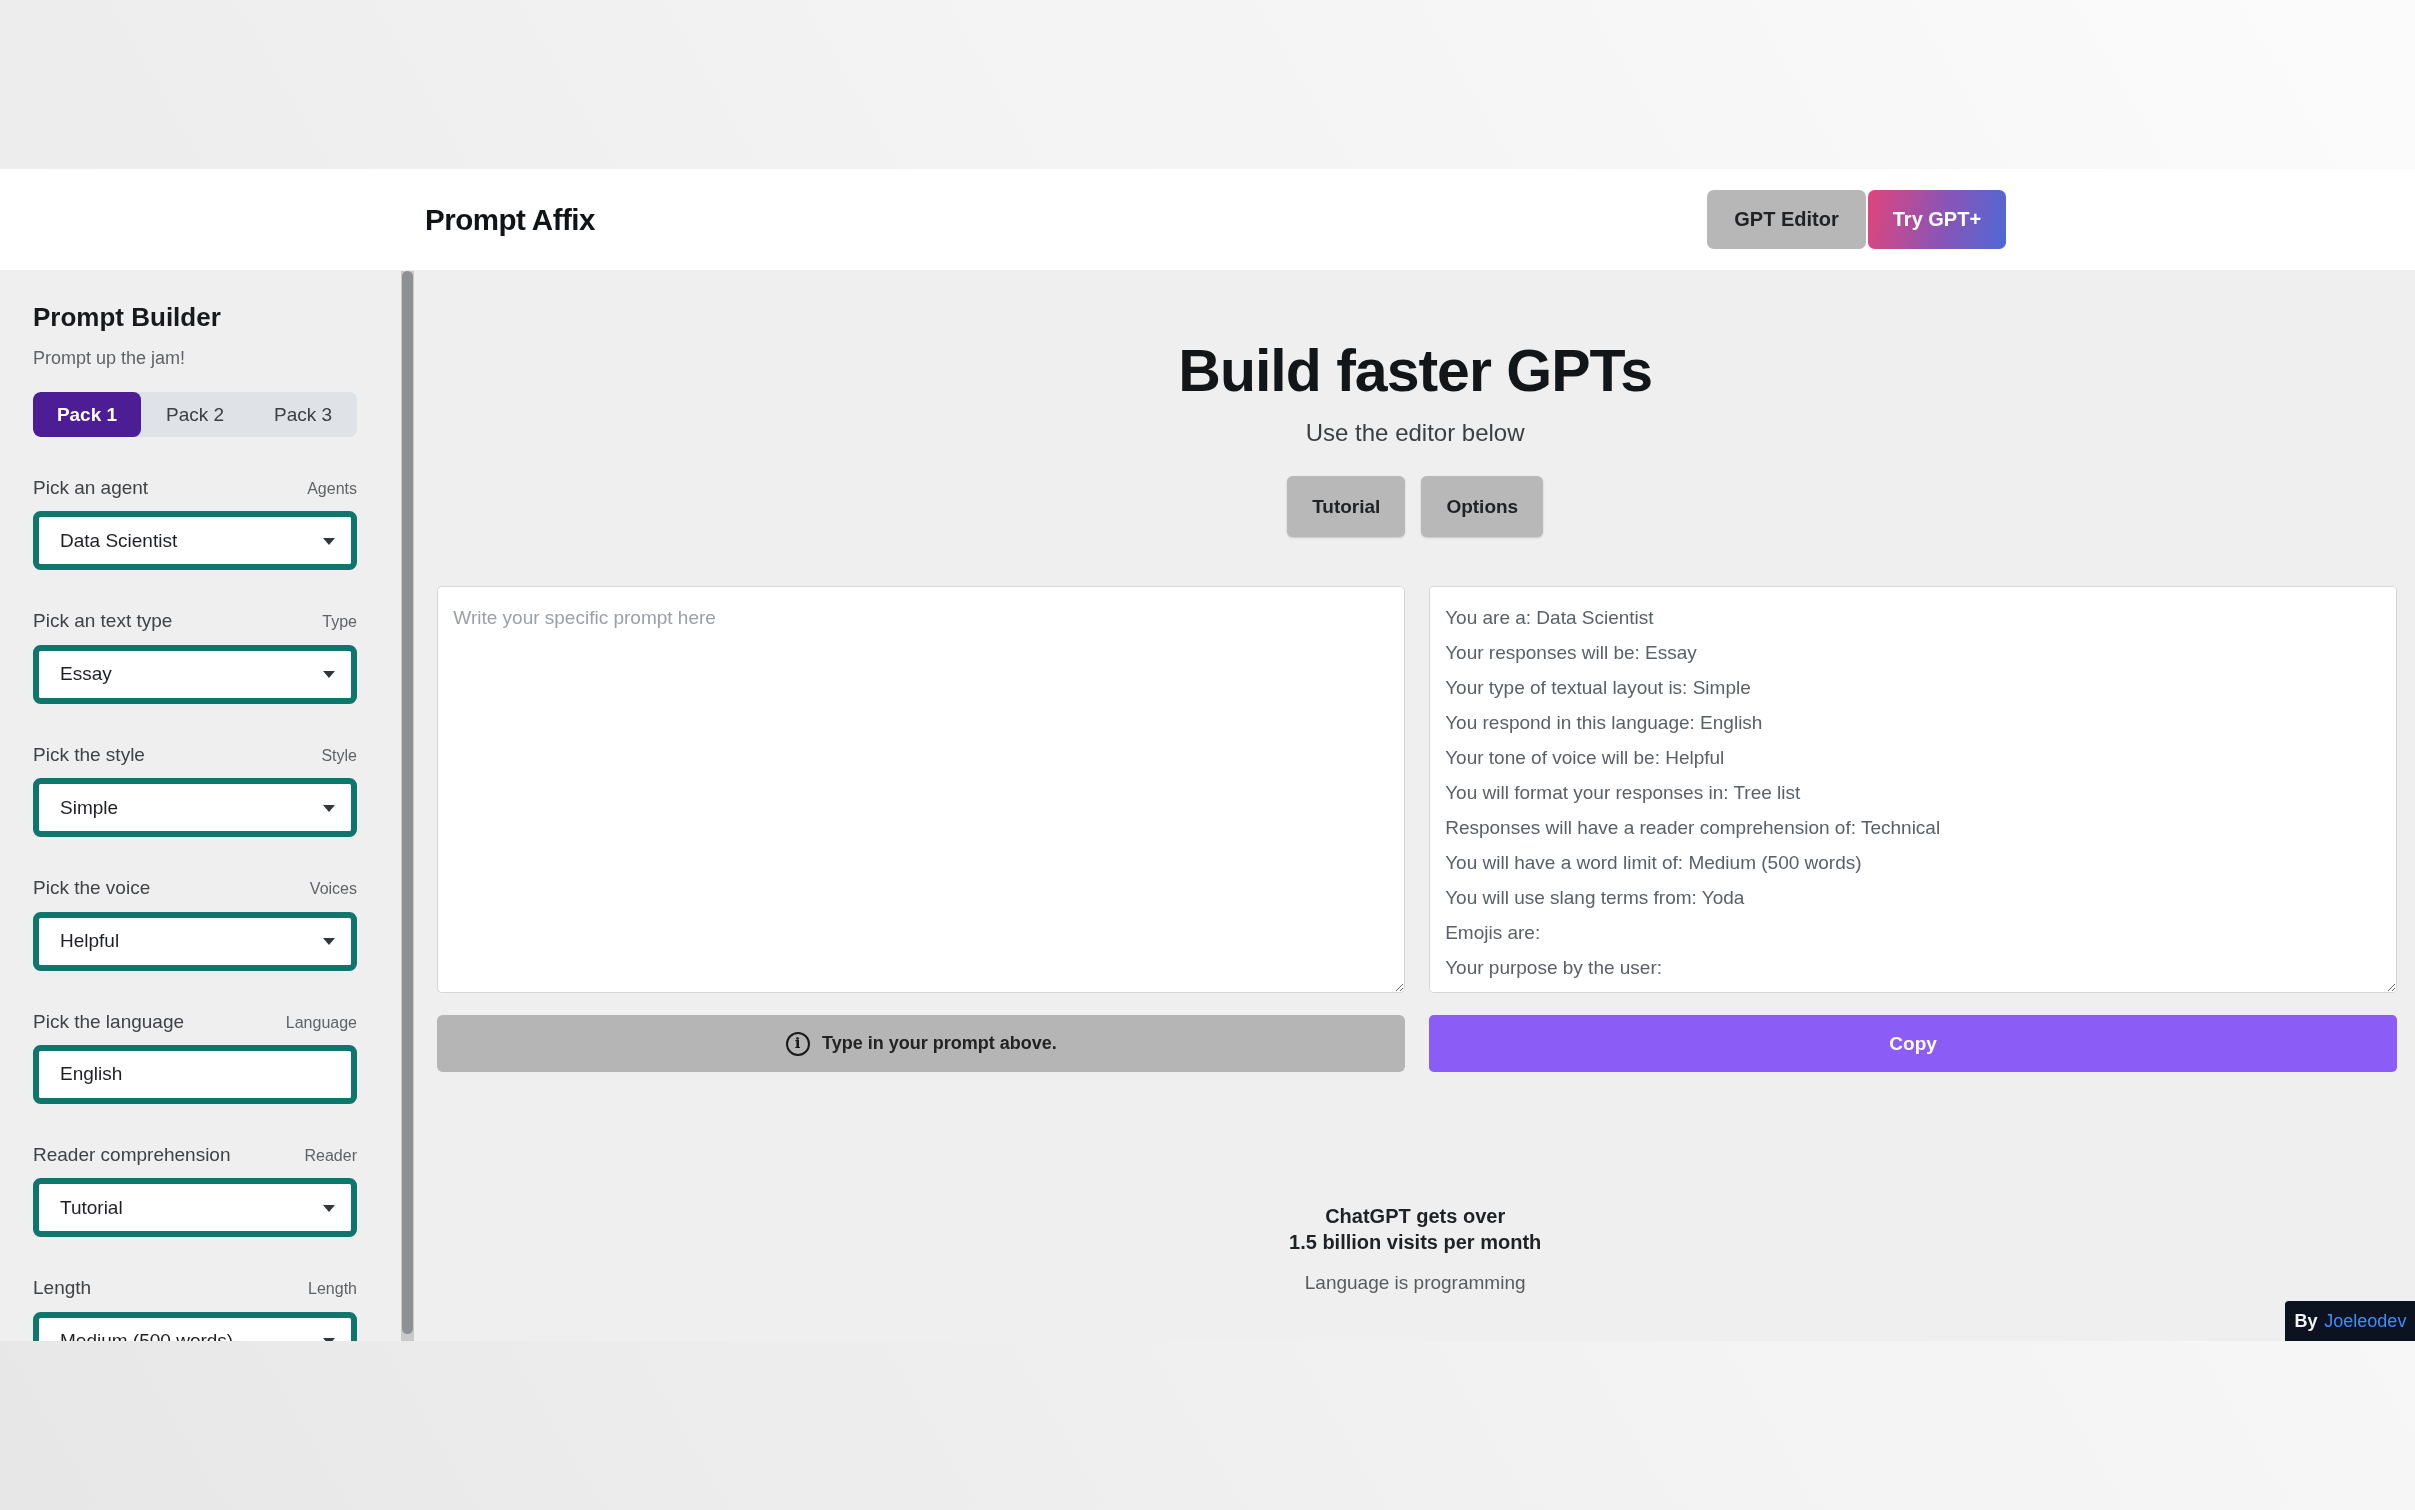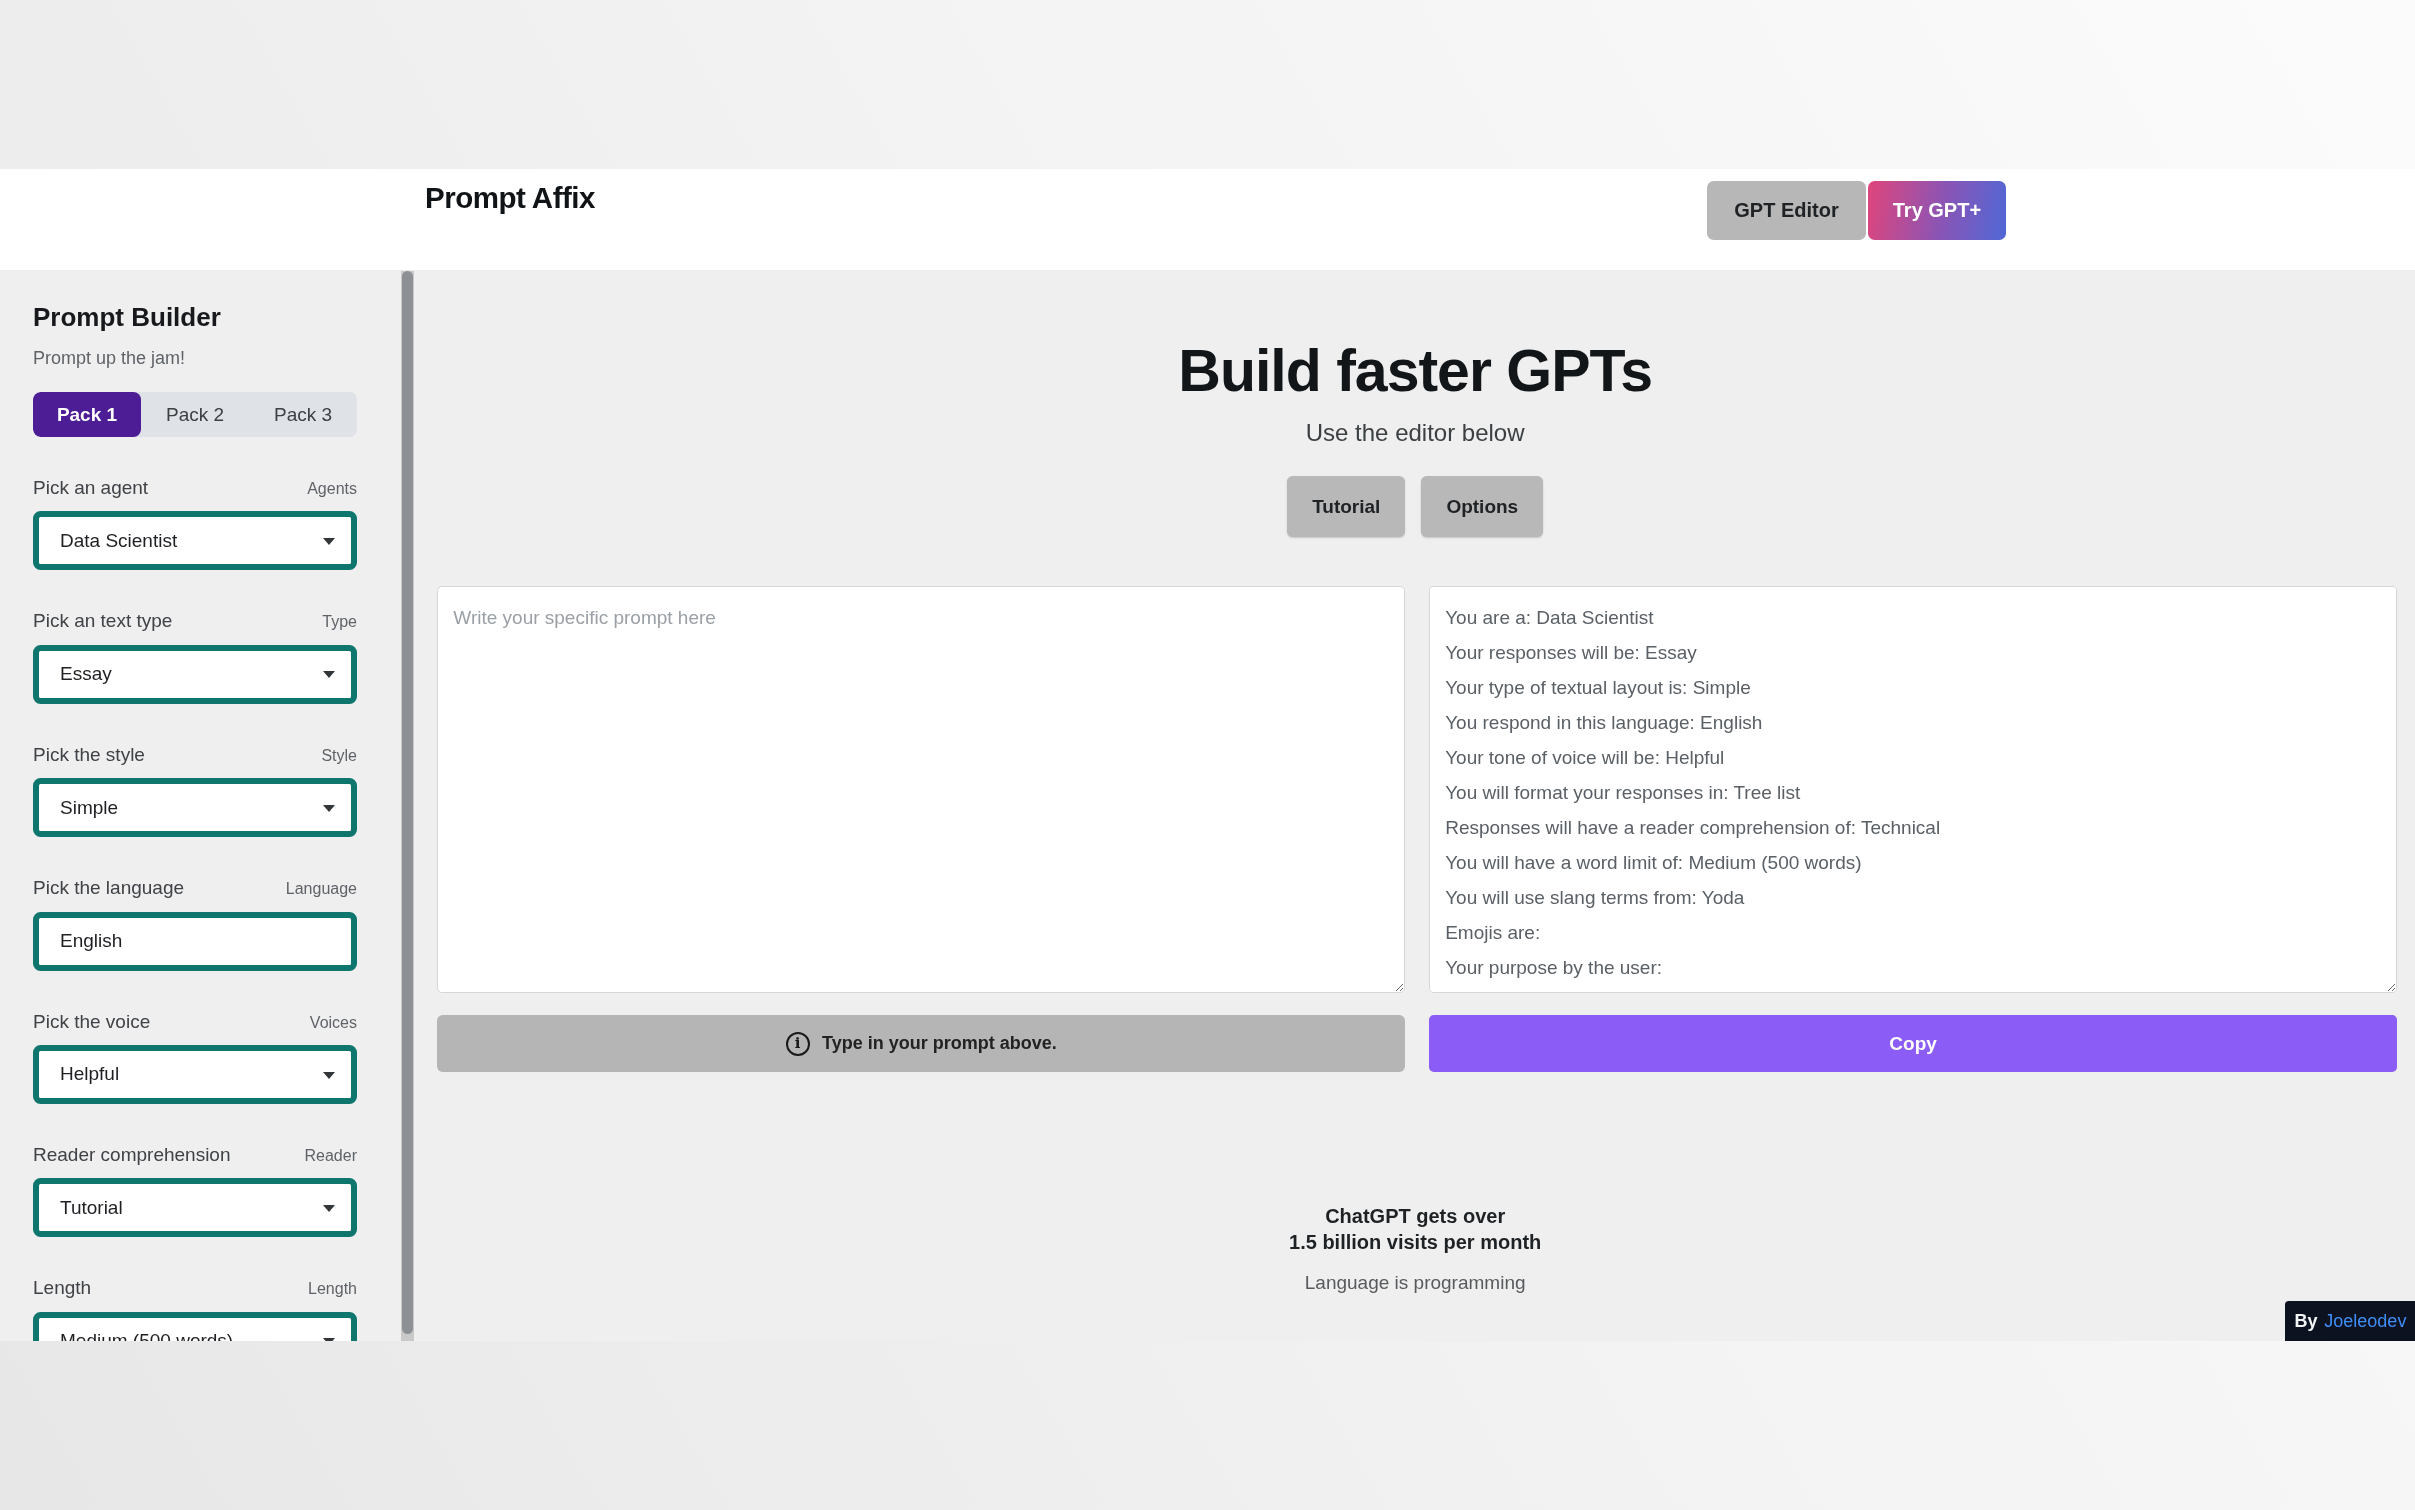--- a/index.html
+++ b/index.html
@@ -8,22 +8,22 @@
   .page {
     position:relative; width:2416px; height:1510px; overflow:hidden;
     background:linear-gradient(60deg,#e7e7e7 0%,#efefef 35%,#f4f4f4 60%,#fbfbfb 100%);
   }
   
   .header {
     position:absolute; top:169px; left:0; width:2416px; height:102px;
     background:#ffffff; border-bottom:1px solid #ececec;
   }
   .header-inner {
-    width:1600px; margin:12px auto; height:100%;
-    display:flex; align-items:flex-start; justify-content:space-between;
+    width:1600px; margin:0 auto; height:100%;
+    display:flex; align-items:center; justify-content:space-between;
     padding:0 1.9px 0 17px;
   }
   .app-title { font-size:29.5px; font-weight:700; color:#111417; letter-spacing:-0.5px; }
   .header-actions { display:flex; gap:2px; }
   .btn-gray-lg {
     background:#b7b7b7; color:#202326; border:none; border-radius:6.7px;
     font-family:inherit; font-size:20px; font-weight:700;
     height:59px; padding:0 27px; cursor:pointer;
   }
   .btn-gradient {
@@ -186,36 +186,36 @@
           <span class="ftag">Style</span>
         </div>
         <div class="fselect">
           <span>Simple</span>
           <span class="caret"></span>
         </div>
       </div>
 
       <div class="field">
         <div class="field-labels">
+          <span class="flabel">Pick the voice</span>
+          <span class="ftag">Voices</span>
+        </div>
+        <div class="fselect">
+          <span>Helpful</span>
+          <span class="caret"></span>
+        </div>
+      </div>
+
+      <div class="field">
+        <div class="field-labels">
           <span class="flabel">Pick the language</span>
           <span class="ftag">Language</span>
         </div>
         <div class="fselect">
           <span>English</span>
-        </div>
-      </div>
-
-      <div class="field">
-        <div class="field-labels">
-          <span class="flabel">Pick the voice</span>
-          <span class="ftag">Voices</span>
-        </div>
-        <div class="fselect">
-          <span>Helpful</span>
-          <span class="caret"></span>
         </div>
       </div>
 
 
       <div class="field">
         <div class="field-labels">
           <span class="flabel">Reader comprehension</span>
           <span class="ftag">Reader</span>
         </div>
         <div class="fselect">

